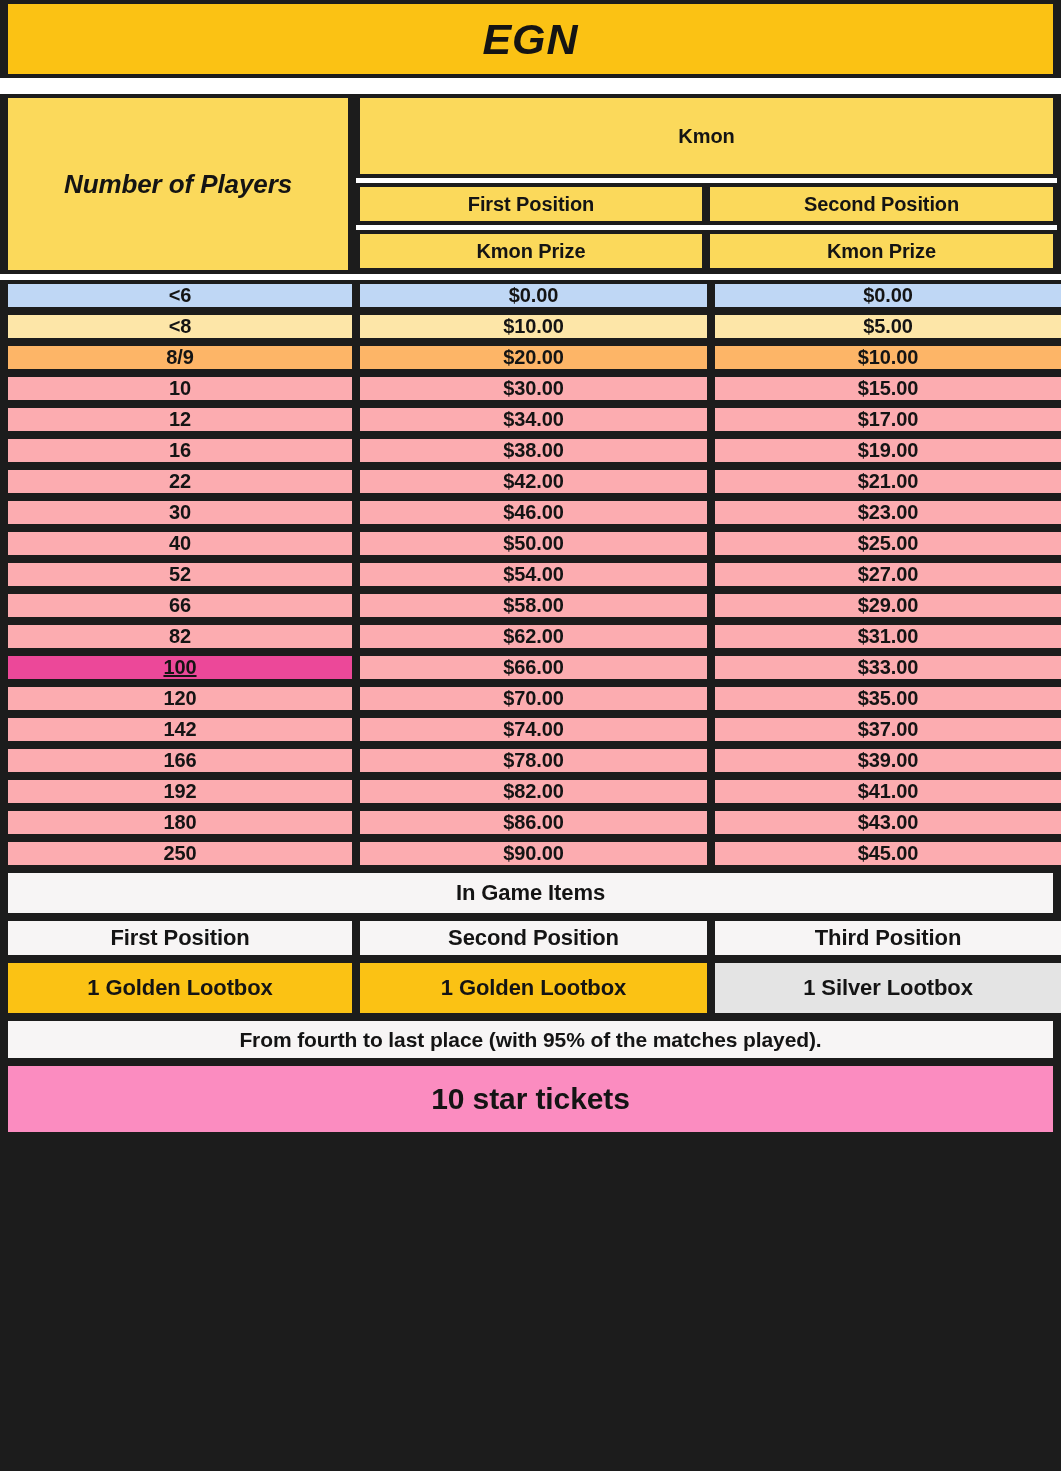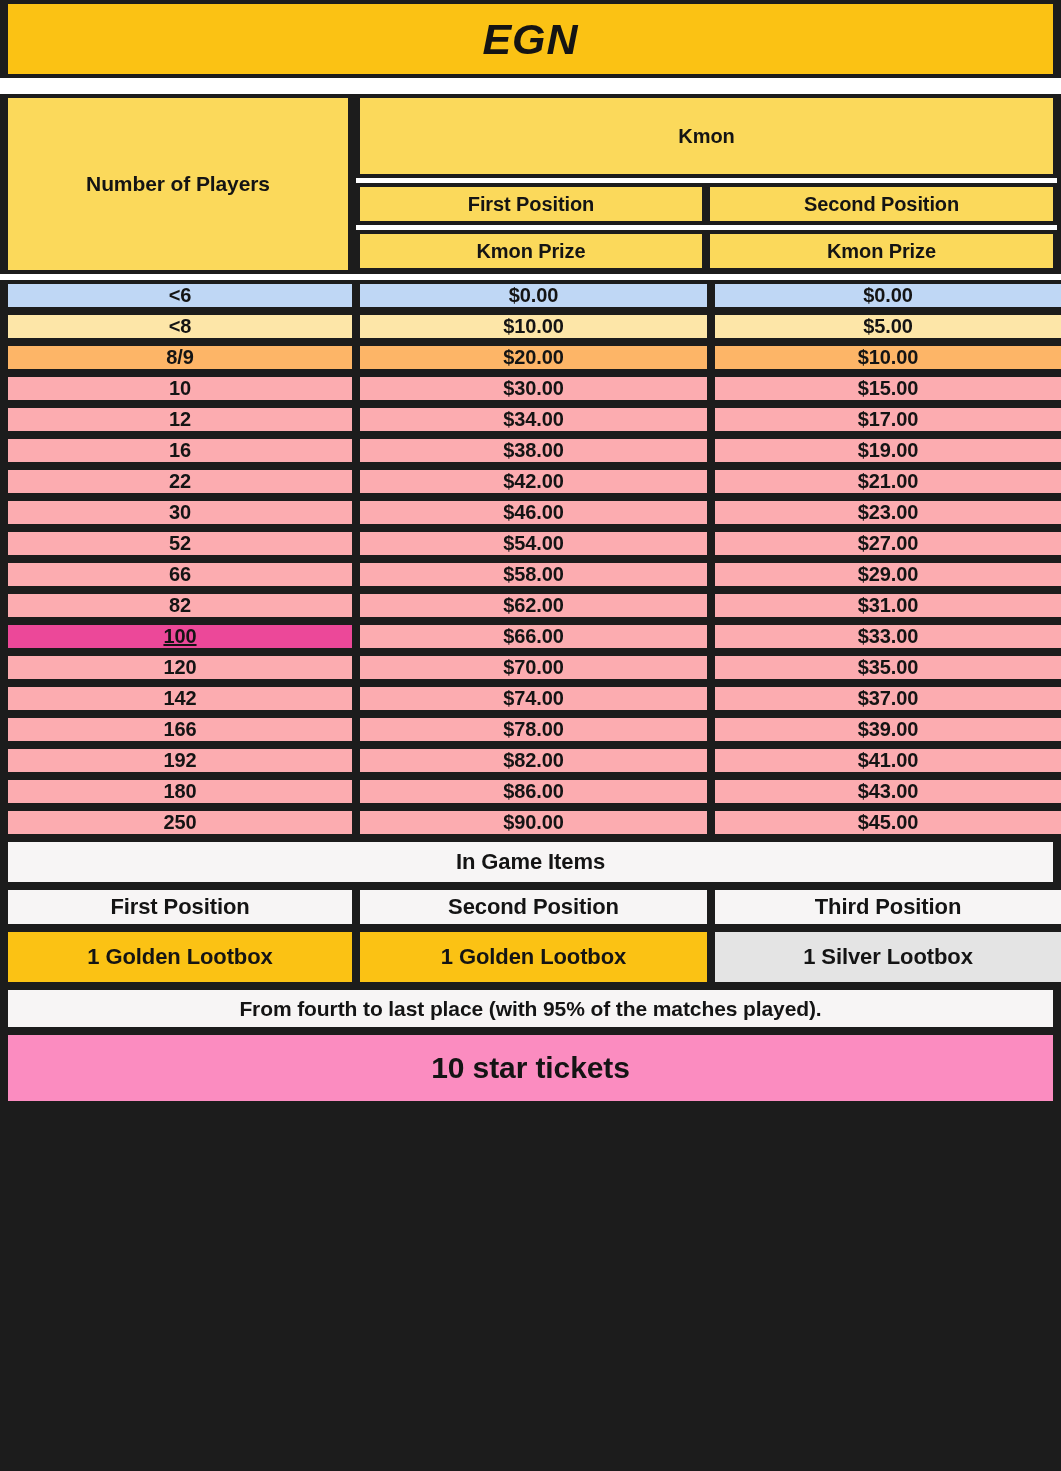--- a/index.html
+++ b/index.html
@@ -73,21 +73,22 @@
     flex: 0 0 180px;
     display: flex;
     padding: 0 4px;
   }
   #header-block .hdr-left {
     flex: 0 0 348px;
     display: flex;
   }
   #header-block .hdr-left .cell {
     width: 100%;
-    font-size: 21px;
+    font-size: 26px;
+    font-style: italic;
   }
   #header-block .hdr-right {
     flex: 1 1 auto;
     display: flex;
     flex-direction: column;
     margin-left: 4px;
   }
   .hdr-group {
     flex: 0 0 84px;
     display: flex;
@@ -203,20 +204,25 @@
         <div class="cell c2" style="background: rgb(252, 172, 176); border-color: rgb(28, 28, 28);">$42.00</div>
         <div class="cell c3" style="background: rgb(252, 172, 176); border-color: rgb(28, 28, 28);">$21.00</div>
       </div>
       <div class="row-gap" style="background: rgb(255, 255, 255);"></div>
       <div class="band data-row">
         <div class="cell c1" style="background: rgb(252, 172, 176); border-color: rgb(28, 28, 28);">30</div>
         <div class="cell c2" style="background: rgb(252, 172, 176); border-color: rgb(28, 28, 28);">$46.00</div>
         <div class="cell c3" style="background: rgb(252, 172, 176); border-color: rgb(28, 28, 28);">$23.00</div>
       </div>
       <div class="row-gap" style="background: rgb(255, 255, 255);"></div>
+      <div class="band data-row">
+        <div class="cell c1" style="background: rgb(252, 172, 176); border-color: rgb(28, 28, 28);">40</div>
+        <div class="cell c2" style="background: rgb(252, 172, 176); border-color: rgb(28, 28, 28);">$50.00</div>
+        <div class="cell c3" style="background: rgb(252, 172, 176); border-color: rgb(28, 28, 28);">$25.00</div>
+      </div>
       <div class="row-gap" style="background: rgb(255, 255, 255);"></div>
       <div class="band data-row">
         <div class="cell c1" style="background: rgb(252, 172, 176); border-color: rgb(28, 28, 28);">52</div>
         <div class="cell c2" style="background: rgb(252, 172, 176); border-color: rgb(28, 28, 28);">$54.00</div>
         <div class="cell c3" style="background: rgb(252, 172, 176); border-color: rgb(28, 28, 28);">$27.00</div>
       </div>
       <div class="row-gap" style="background: rgb(255, 255, 255);"></div>
       <div class="band data-row">
         <div class="cell c1" style="background: rgb(252, 172, 176); border-color: rgb(28, 28, 28);">66</div>
         <div class="cell c2" style="background: rgb(252, 172, 176); border-color: rgb(28, 28, 28);">$58.00</div>

